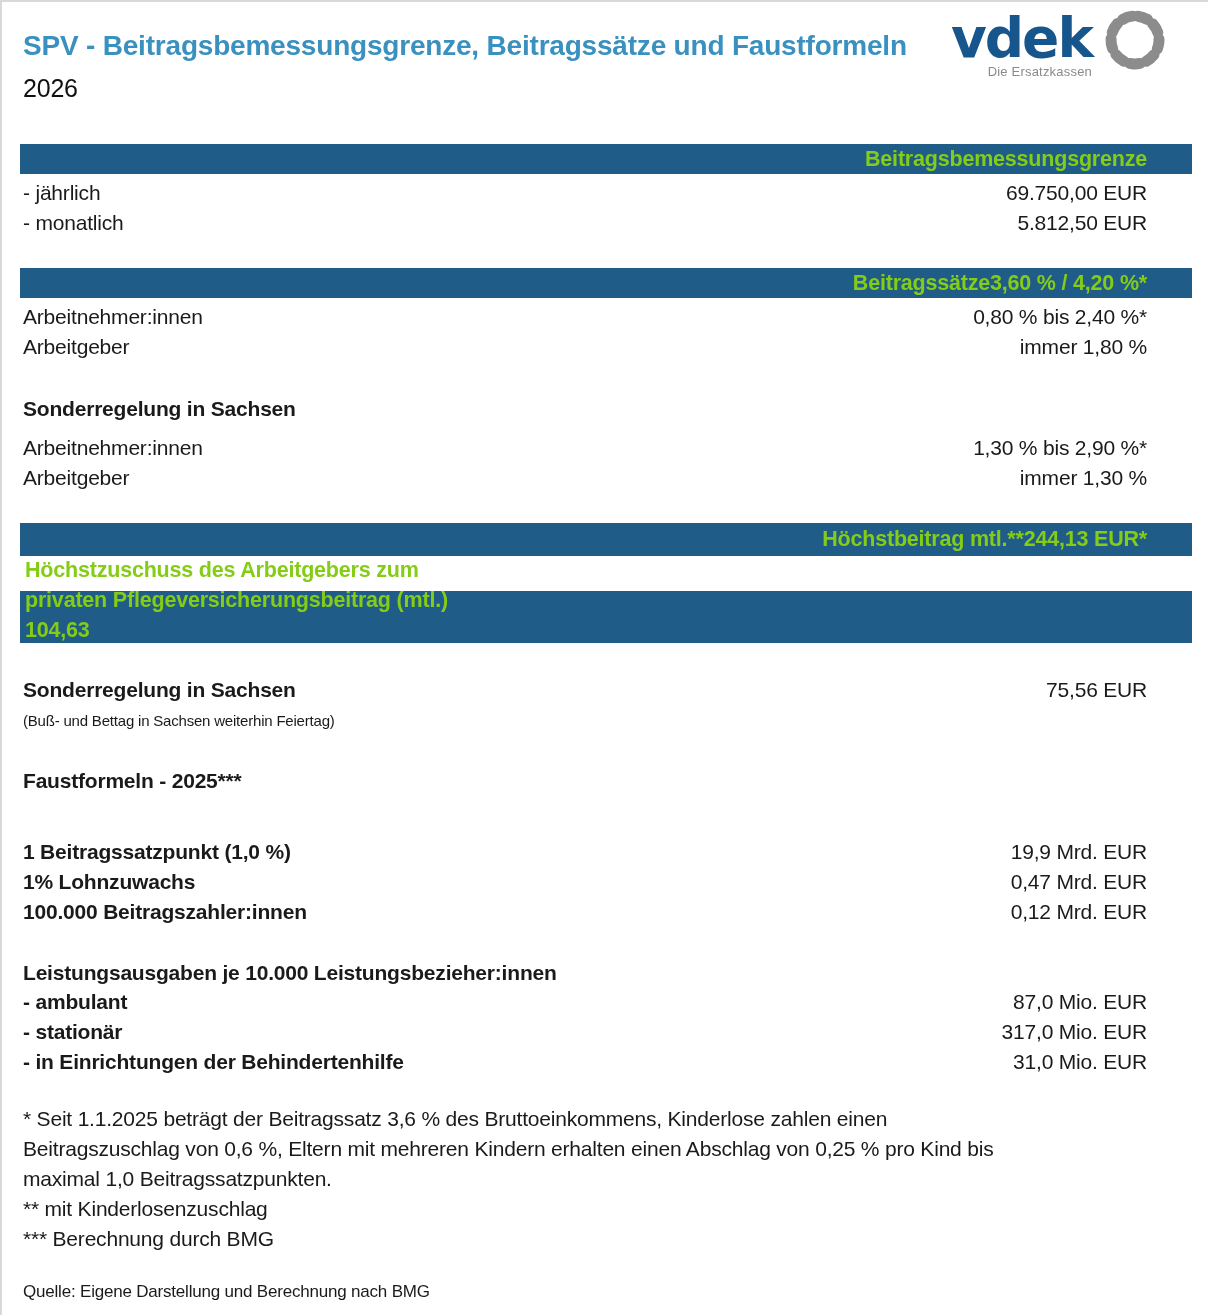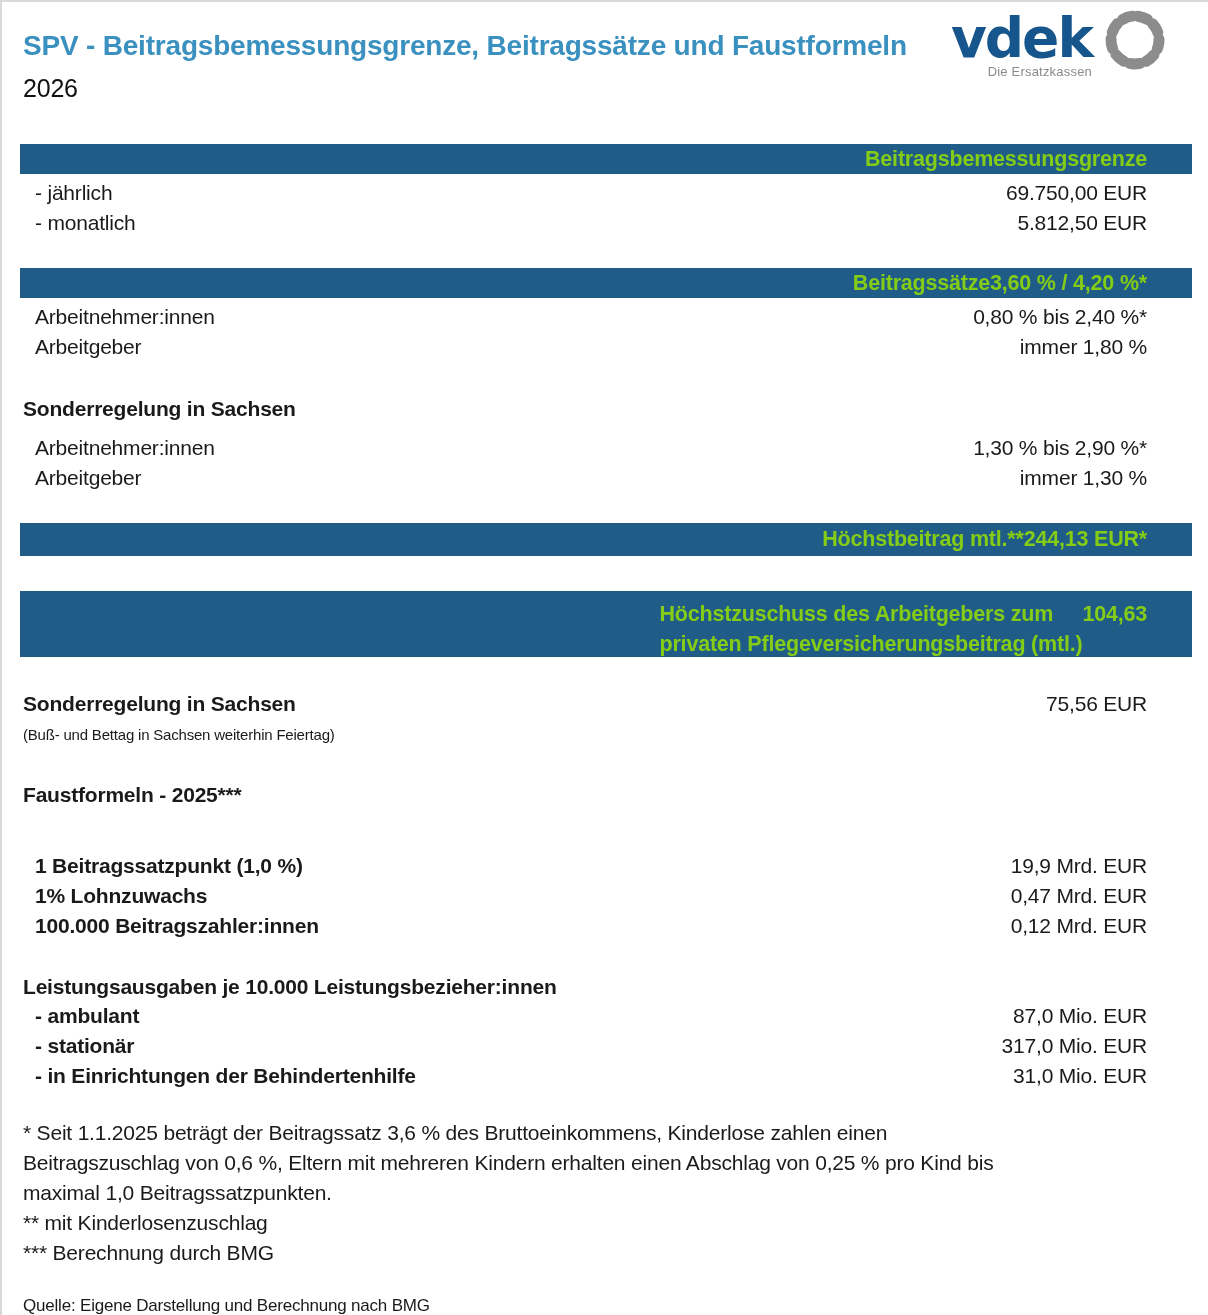--- a/index.html
+++ b/index.html
@@ -38,36 +38,36 @@
   .band {
     background:#1F5C87; color:#84cc16;
     display:flex; justify-content:flex-end; align-items:center;
     height:30px; padding:0 45px 0 5px;
     font-size:21.5px; font-weight:700;
     position:relative;
   }
   .band .band-value { font-weight:600; }
   .band.tall { height:33px; }
   .band.double {
-    height:66px; flex-direction:row; align-items:flex-start;
-    padding-top:8px;
+    height:52px; flex-direction:column; align-items:flex-start;
+    padding-top:22px;
   }
   .band.double .band-lines { display:flex; flex-direction:column; line-height:30px; }
   .band.double .notch {
     position:absolute; top:-3px; left:0; width:805px; height:3px; background:#fff;
   }
   .band.double .band-value { margin-top:3px; }
 
   
   .row {
     display:flex; justify-content:space-between; align-items:center;
     height:30px; padding:0 45px 0 3px;
     font-size:21px;
   }
-  .row .label { font-weight:400;margin-left:12px; }
+  .row .label { font-weight:400; }
   .row.bold-label .label { font-weight:700; }
   .row .value { font-weight:400; }
 
   .subheader {
     font-size:21px; font-weight:700; height:28px; padding-left:3px;
     display:flex; align-items:center;
   }
   .subheader-row {
     display:flex; justify-content:space-between; align-items:center;
     height:30px; padding:0 45px 0 3px; font-size:21px;

